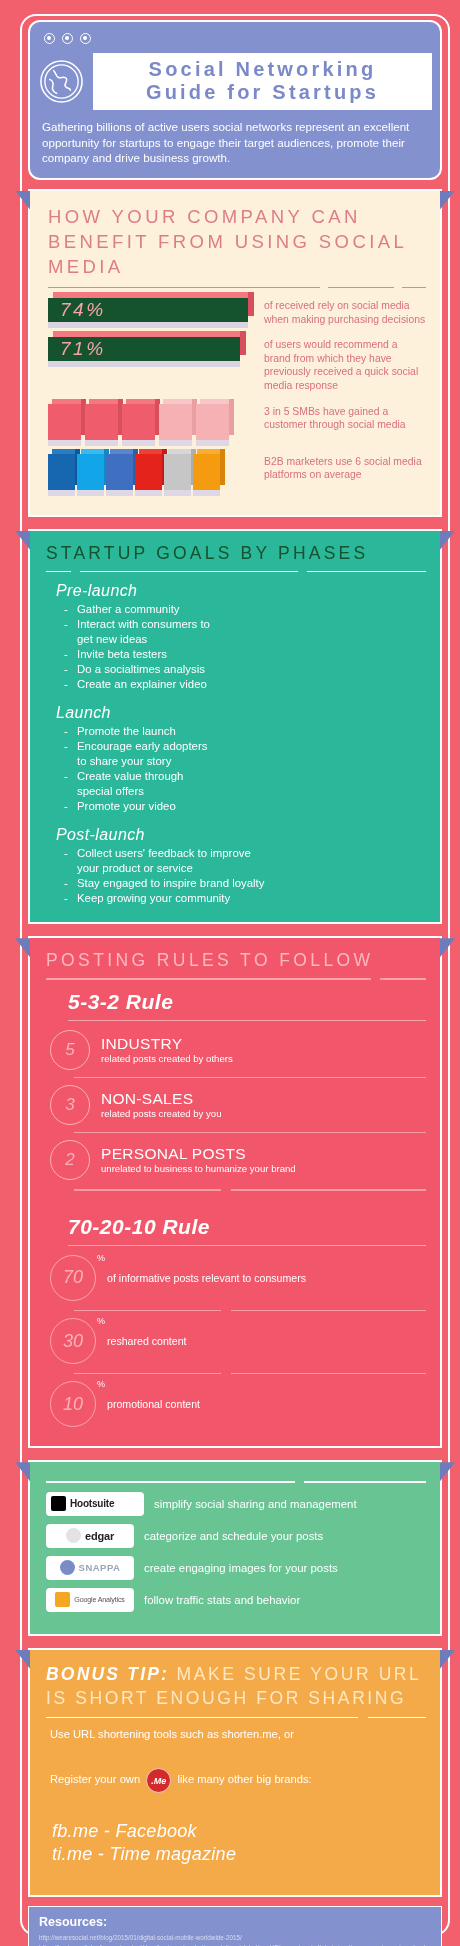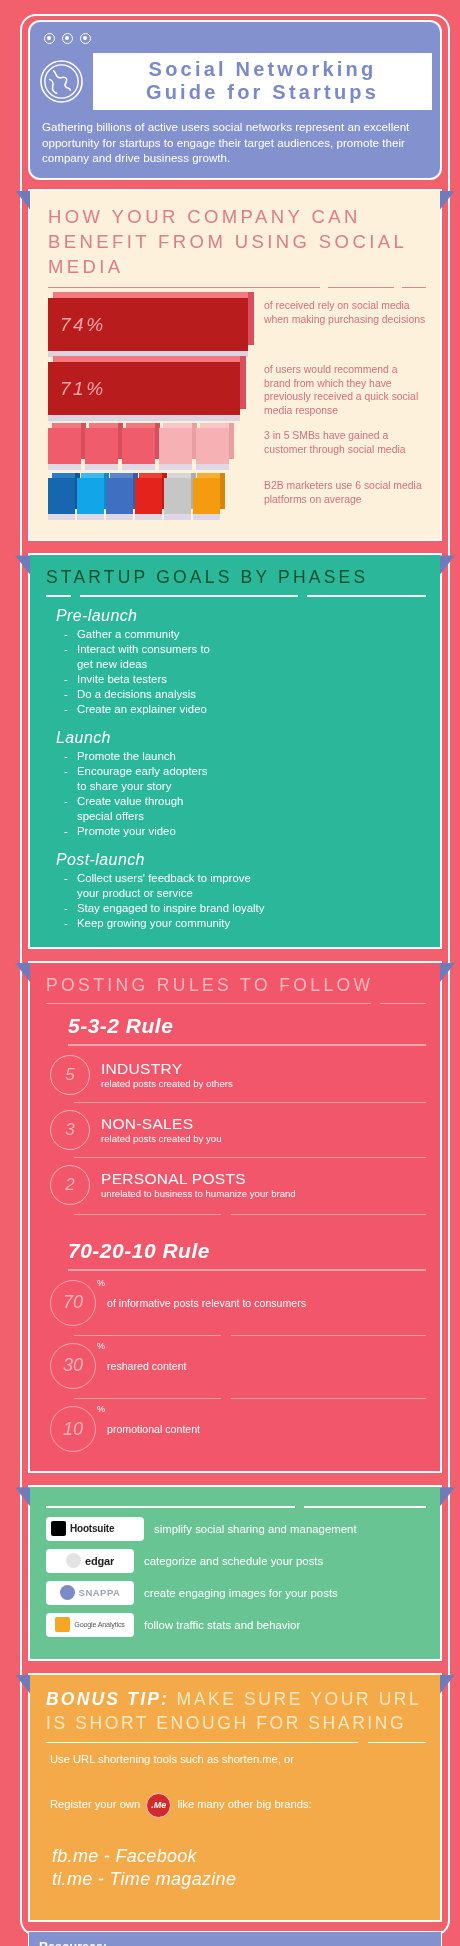--- a/index.html
+++ b/index.html
@@ -86,21 +86,21 @@
   }
   .rule-row{display:flex;gap:8px;margin:8px 0 10px 0;align-items:center;}
   .rule-row i{display:block;height:1.6px;background:#e4848c;}
   .rule-row i.a{flex:6.2;}
   .rule-row i.b{flex:1.5;}
   .rule-row i.c{flex:0.55;}
 
   .stat{display:flex;margin-bottom:11px;}
   .bar-wrap{width:200px;flex:0 0 200px;position:relative;}
   .bar3d{
-    position:relative;height:53px;background:#b91c1c;
+    position:relative;height:24px;background:#14532d;
     box-shadow:0 6px 0 0 #d9d3e2;
   }
   .bar3d .top{
     position:absolute;left:5px;right:-6px;top:-6px;height:6px;
     background:#f4787f;
   }
   .bar3d .side{
     position:absolute;right:-6px;top:-6px;bottom:6px;width:6px;
     background:#d94e5c;
   }
@@ -370,21 +370,21 @@
             <i class="m"></i>
             <i class="l"></i>
           </div>
 
         <div class="phase">Pre-launch</div>
         <ul class="goal-list">
           <li>Gather a community</li>
           <li>Interact with consumers to</li>
           <li class="cont">get new ideas</li>
           <li>Invite beta testers</li>
-          <li>Do a decisions analysis</li>
+          <li>Do a socialtimes analysis</li>
           <li>Create an explainer video</li>
         </ul>
 
         <div class="phase gap">Launch</div>
         <ul class="goal-list">
           <li>Promote the launch</li>
           <li>Encourage early adopters</li>
           <li class="cont">to share your story</li>
           <li>Create value through</li>
           <li class="cont">special offers</li>

